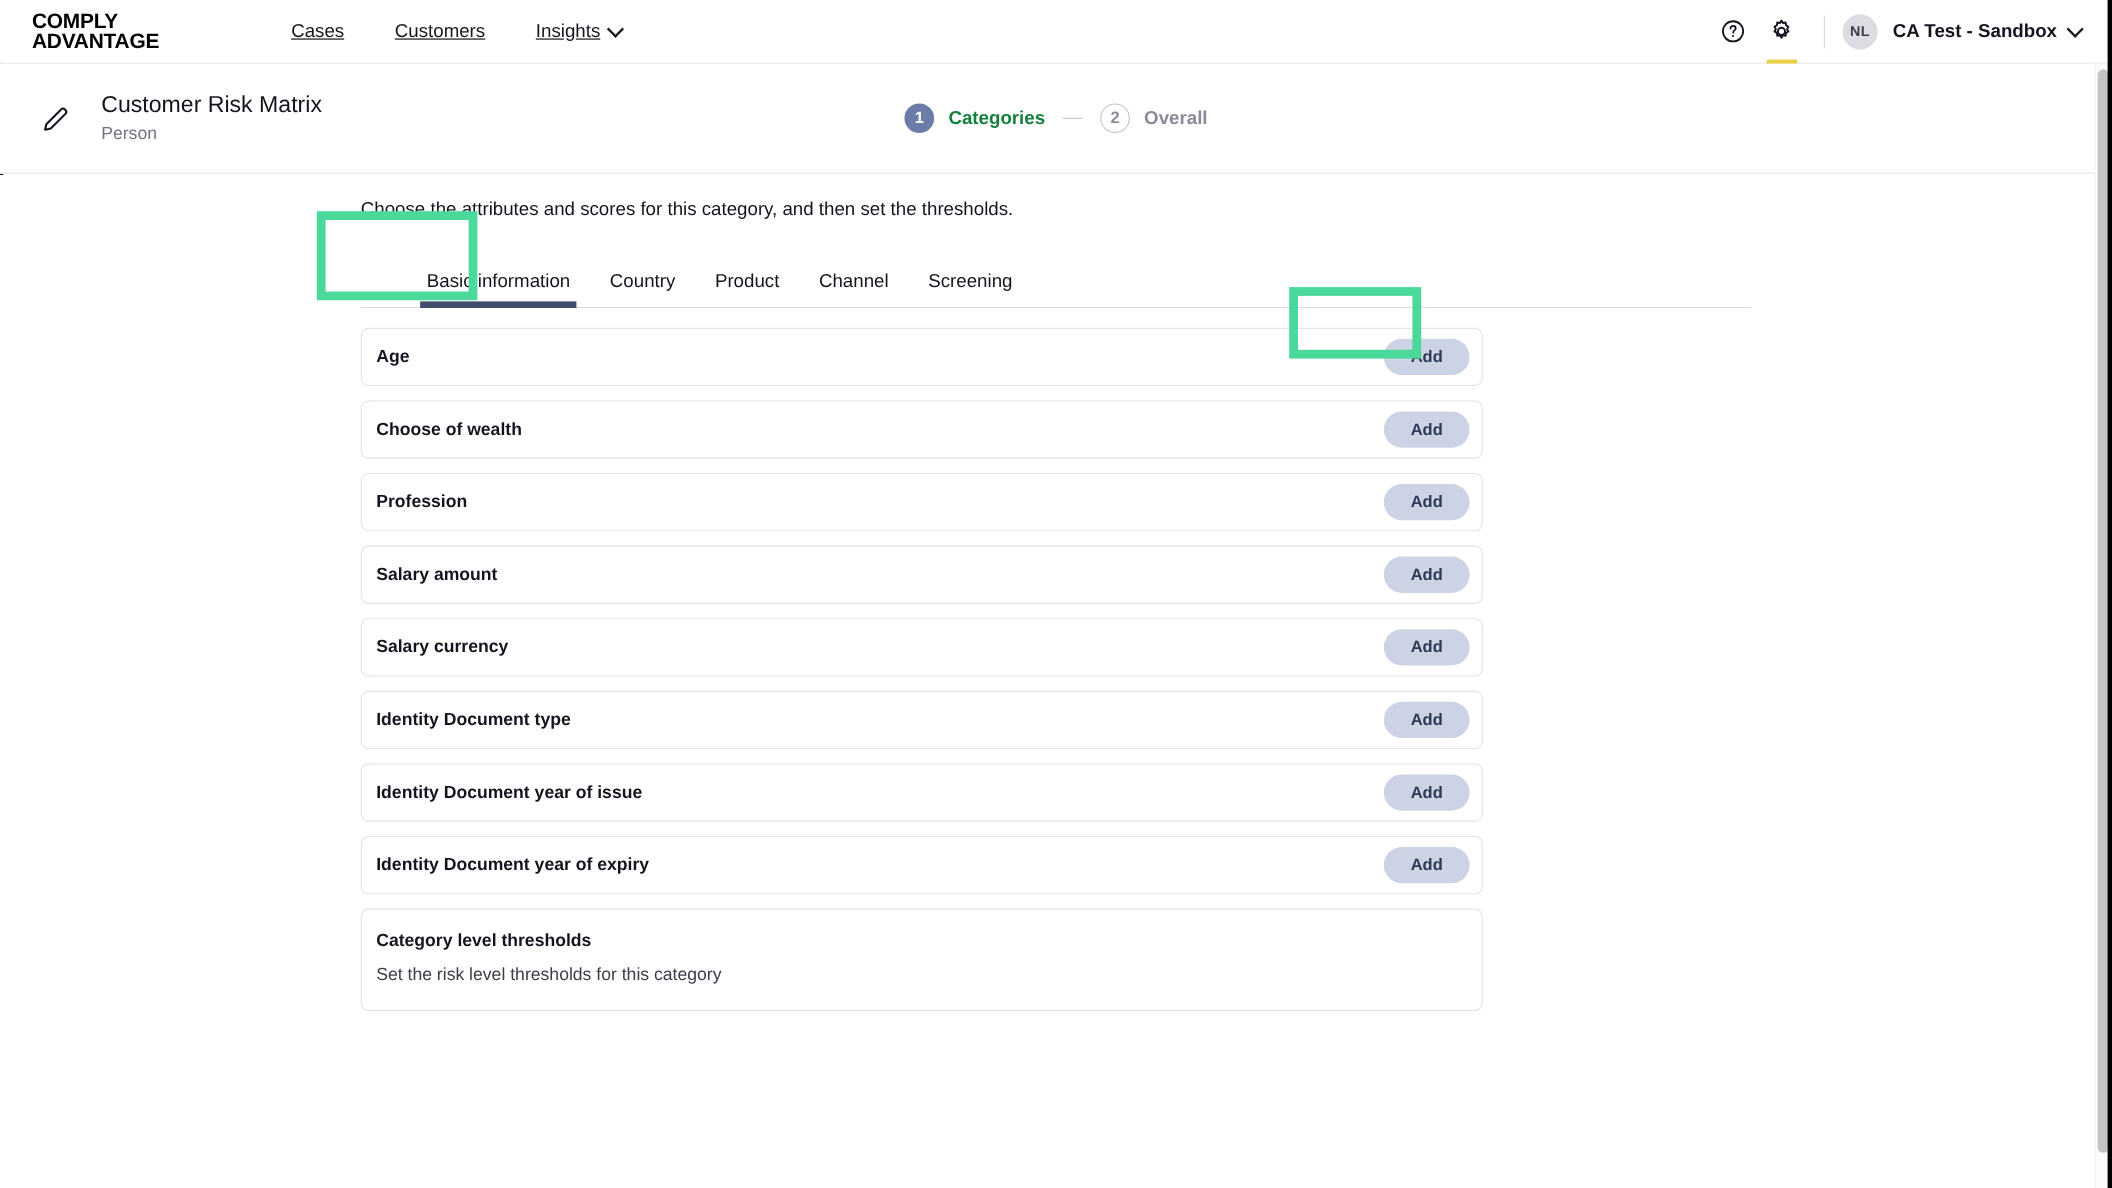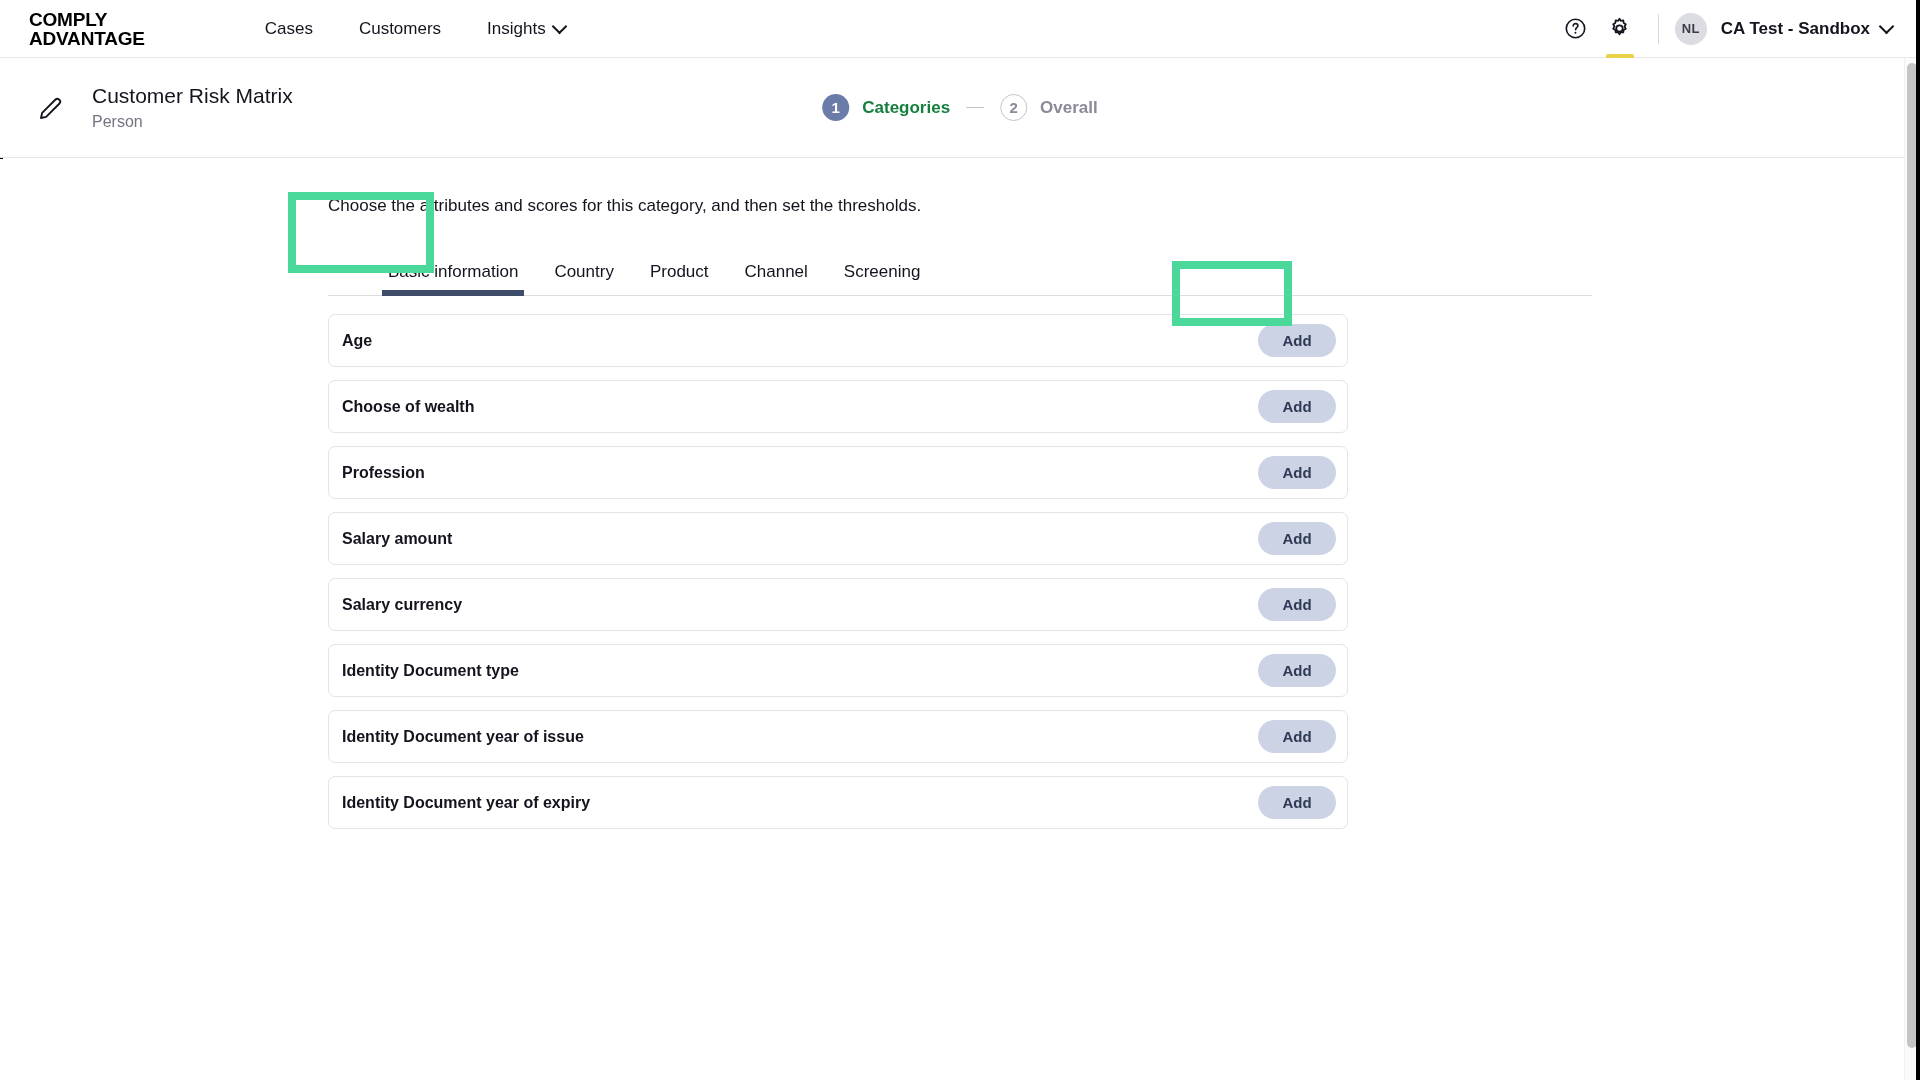--- a/index.html
+++ b/index.html
@@ -22,21 +22,21 @@
   .brand {
     margin-left: 29px;
     font-weight: 700;
     font-size: 19px;
     line-height: 19px;
     letter-spacing: -0.2px;
     color: #000000;
     font-family: "Liberation Sans", sans-serif;
     white-space: pre-line;
   }
-  .navlinks { display: flex; align-items: center; margin-left: 97px; gap: 0; }
+  .navlinks { display: flex; align-items: center; margin-left: 97px; gap: 0; text-decoration: underline; }
   .navlink {
     font-size: 17px; color: #14141f; padding: 0 23px;
     display: flex; align-items: center; gap: 8px; cursor: pointer;
     height: 58px;
   }
   .chev {
     width: 11px; height: 11px; display: inline-block; position: relative; top: -2px;
   }
   .chev::before {
     content: ""; position: absolute; left: 0; top: 0;
@@ -119,21 +119,21 @@
 
   
   .content {
     position: absolute; top: 159px; left: 0;
     width: 1904px; height: 921px;
     background: #ffffff;
     overflow: hidden;
   }
   .inner { width: 1260px; margin-left: 328px; }
   .intro {
-    font-size: 17px; color: #14141f; padding-top: 36px; padding-bottom: 0;
+    font-size: 17px; color: #14141f; padding-top: 20px; padding-bottom: 0;
     line-height: 22px;
   }
 
   
   .tabbar {
     position: relative; margin-top: 35px;
     border-bottom: 1px solid #dcdce2; width: 1264px;
     display: flex; align-items: flex-end; height: 44px;
   }
   .tab {
@@ -327,20 +327,24 @@
       <div class="row">
         <span class="row-label">Identity Document year of issue</span>
         <button class="btn-add">Add</button>
       </div>
 
       <div class="row">
         <span class="row-label">Identity Document year of expiry</span>
         <button class="btn-add">Add</button>
       </div>
 
+      <div class="threshold-card">
+        <div class="th-title">Category level thresholds</div>
+        <div class="th-sub">Set the risk level thresholds for this category</div>
+      </div>
 
     </div>
   </div>
 </div>
 
 <div class="hl-tab"></div>
 <div class="hl-add"></div>
 
 <div class="sbtrack"></div>
 <div class="sbthumb"></div>

